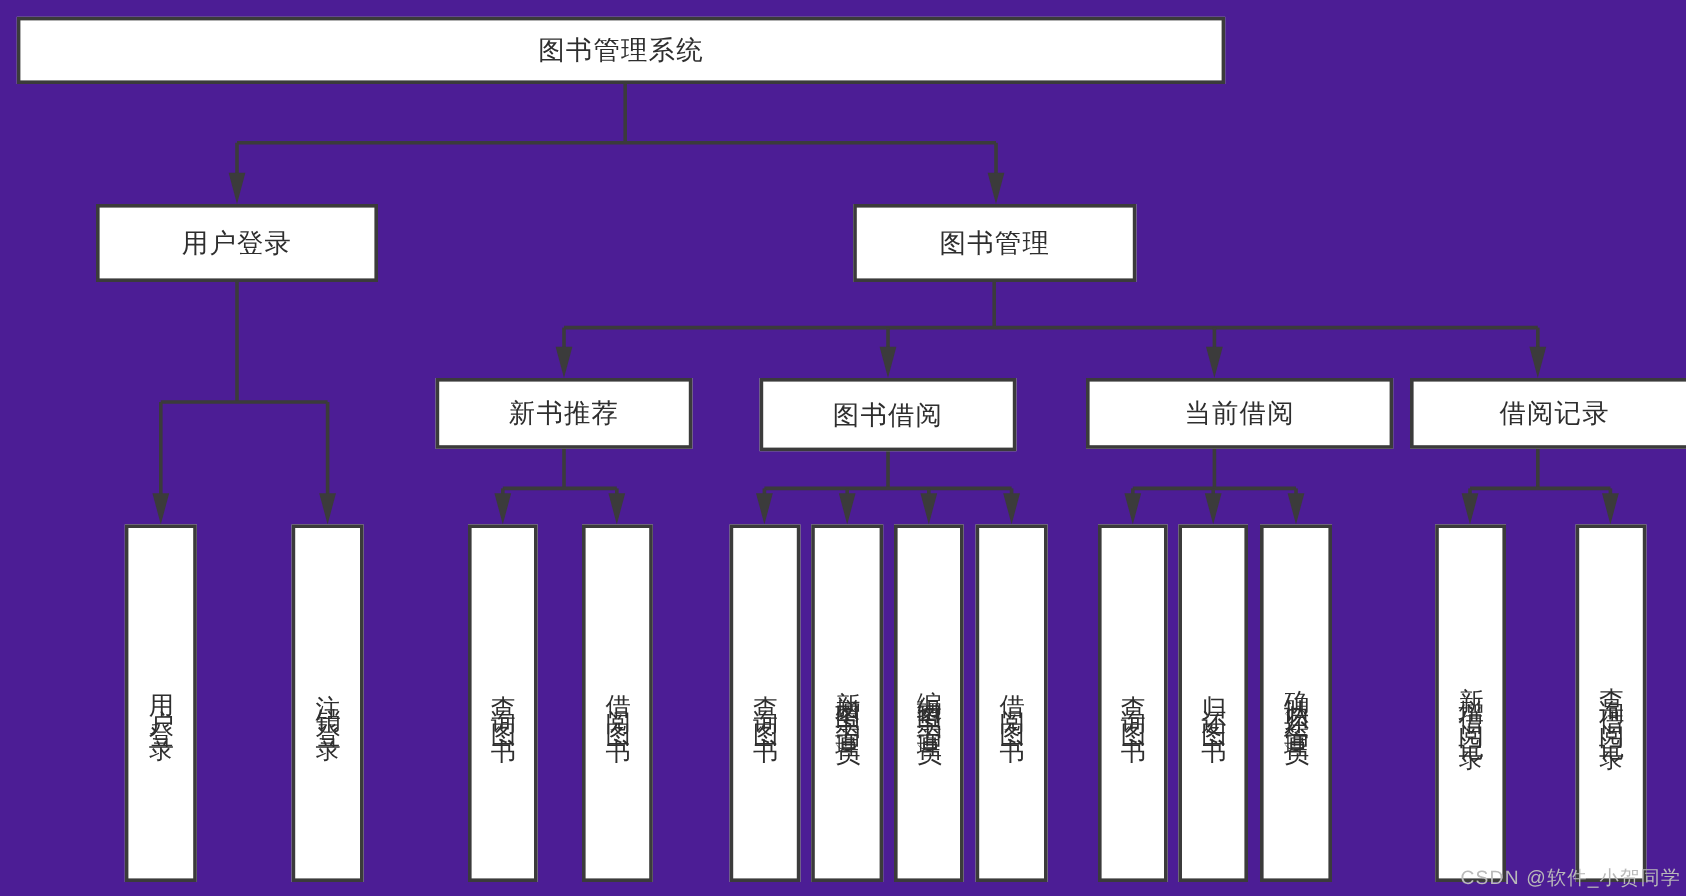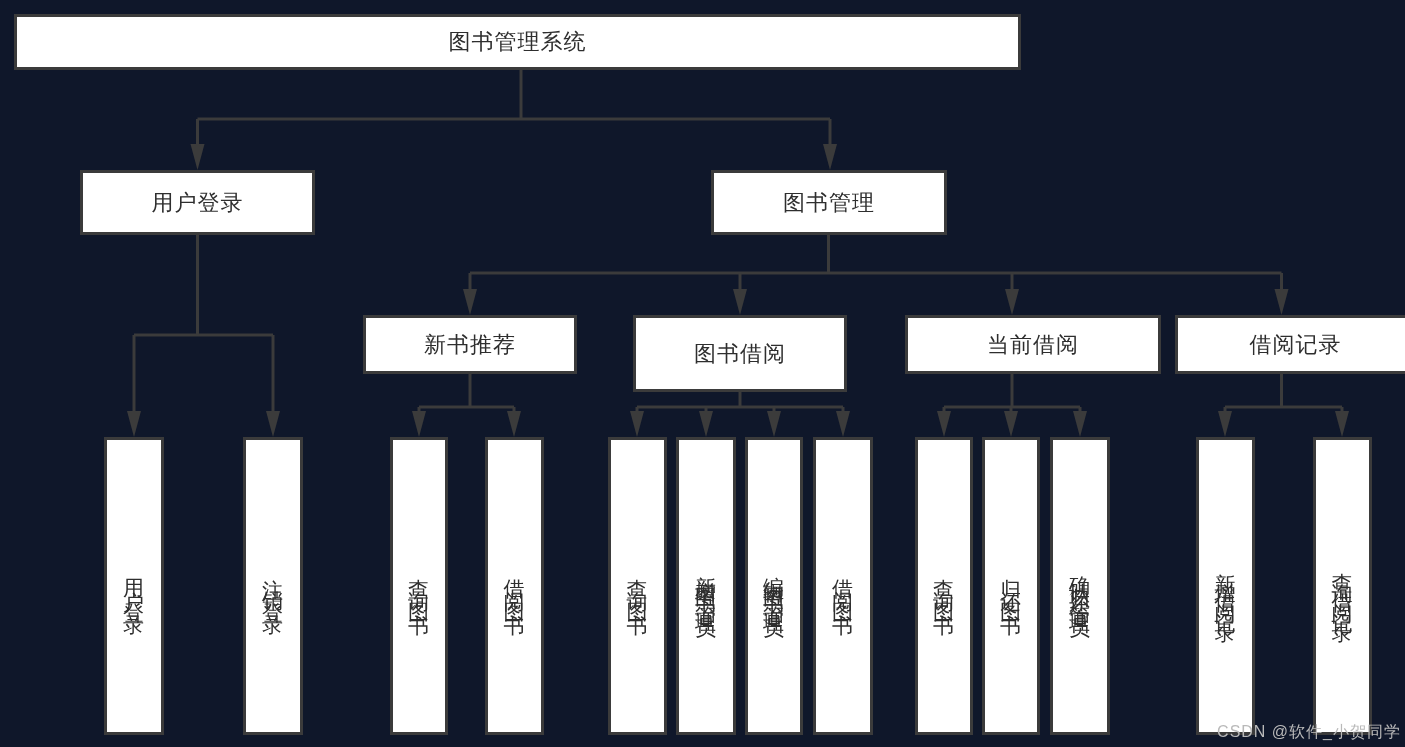--- a/index.html
+++ b/index.html
@@ -4,21 +4,21 @@
 <style>
   html, body {
     margin: 0;
     padding: 0;
     background: #ffffff;
   }
   .canvas {
     position: relative;
     width: 1405px;
     height: 747px;
-    background: #0f172a;
+    background: #4c1d95;
     font-family: "Liberation Sans", sans-serif;
     overflow: hidden;
   }
   svg.connectors {
     position: absolute;
     left: 0;
     top: 0;
     width: 1405px;
     height: 747px;
     z-index: 1;
@@ -143,21 +143,21 @@
   </svg>
 
   <div class="node h-node" style="left:14px; top:14px; width:1007px; height:56px;">图书管理系统</div>
 
   <div class="node h-node" style="left:80px; top:170px; width:235px; height:65px;">用户登录</div>
 
   <div class="node h-node" style="left:711px; top:170px; width:236px; height:65px;">图书管理</div>
 
   <div class="node h-node" style="left:363px; top:315px; width:214px; height:59px;">新书推荐</div>
 
-  <div class="node h-node" style="left:633px; top:315px; width:214px; height:77px;">图书借阅</div>
+  <div class="node h-node" style="left:633px; top:315px; width:214px; height:61px;">图书借阅</div>
 
   <div class="node h-node" style="left:905px; top:315px; width:256px; height:59px;">当前借阅</div>
 
   <div class="node h-node" style="left:1175px; top:315px; width:241px; height:59px;">借阅记录</div>
 
   <div class="node v-node ls-lg" style="left:104px; top:437px; width:60px; height:298px;">用户登录</div>
 
   <div class="node v-node ls-lg" style="left:243px; top:437px; width:60px; height:298px;">注销登录</div>
 
   <div class="node v-node ls-lg" style="left:390px; top:437px; width:58px; height:298px;">查询图书</div>

